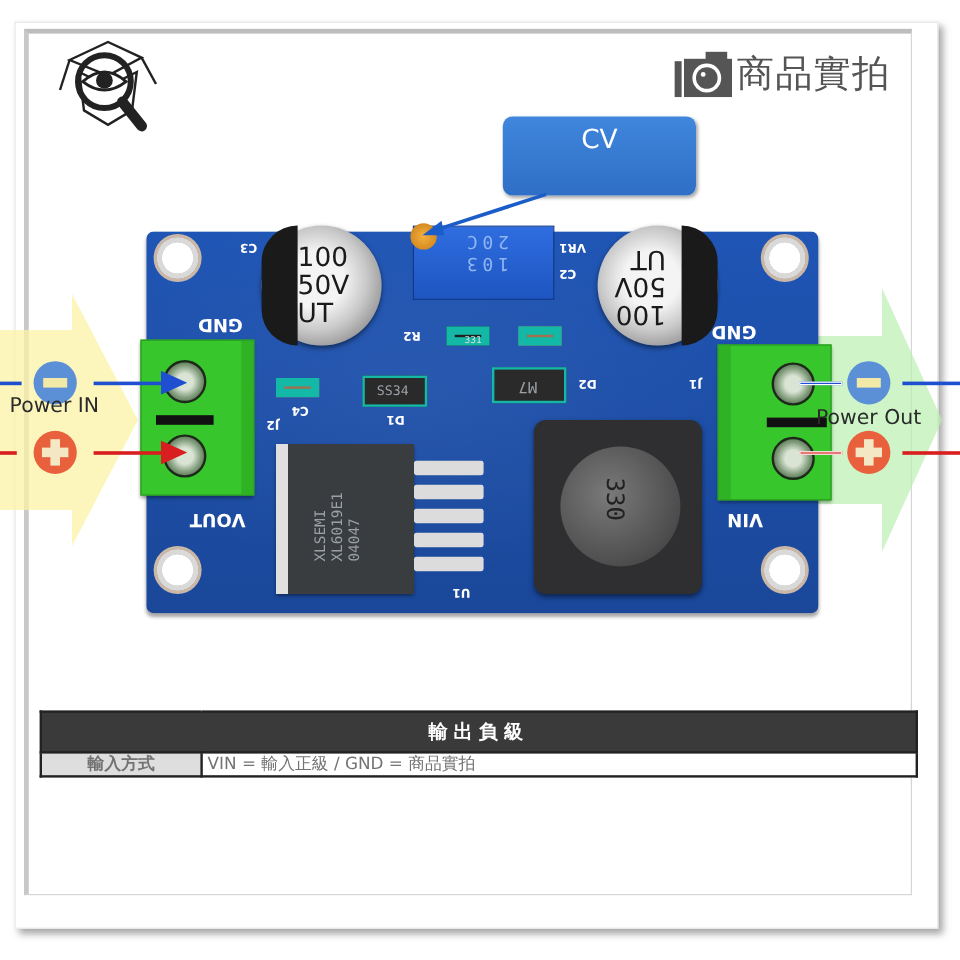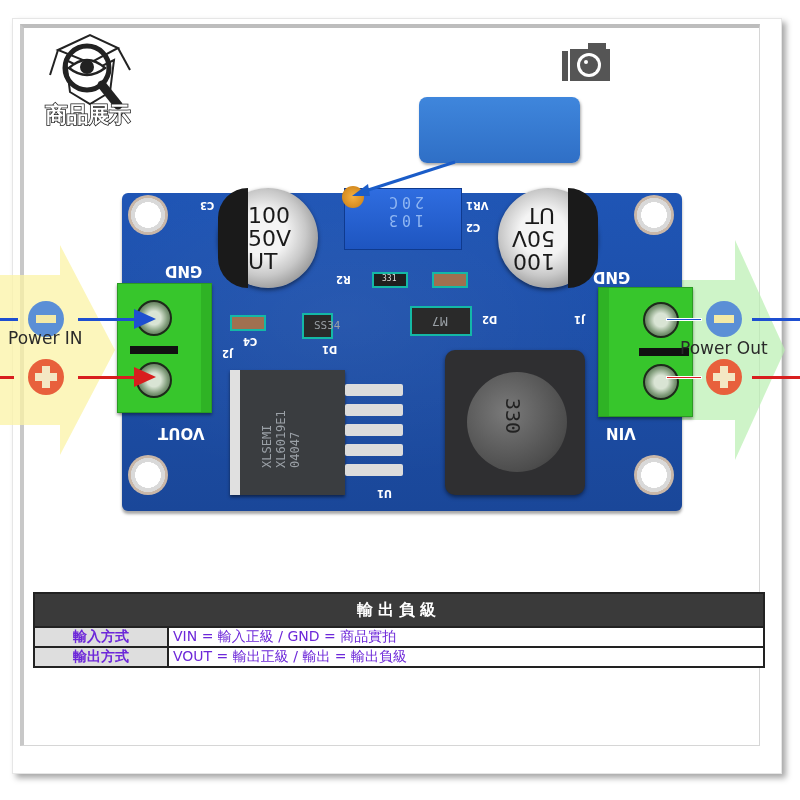--- a/index.html
+++ b/index.html
@@ -74,21 +74,21 @@
       position: absolute; width: 95px; height: 130px; background: #37c62c;
       border: 1px solid #2a9a22; box-shadow: inset -10px 0 0 #2fb325, 0 2px 3px rgba(0,0,0,0.4);
     }
     .screw {
       position: absolute; width: 36px; height: 36px; border-radius: 50%;
       background: radial-gradient(circle, #d9e4d4 0 30%, #7f9b79 60%, #2f3f2c 100%);
       border: 2px solid #1d2a1a;
     }
     .term-slot { position: absolute; height: 8px; background: #111; }
 
-    .smd { position: absolute; background: #2a2a2a; border: 2px solid #14b8a6; }
+    .smd { position: absolute; background: #2a2a2a; border: 7px solid #14b8a6; }
     .chip-label { position: absolute; color: #9aa0a6; font-family: "DejaVu Sans Mono", monospace; }
 
     .ic {
       position: absolute; left: 230px; top: 370px; width: 115px; height: 125px;
       background: #3a3d40; border-left: 10px solid #e0e0e0; box-shadow: 0 2px 3px rgba(0,0,0,0.5);
     }
     .ic-pin { position: absolute; left: 345px; width: 58px; height: 12px; background: #dcdcdc; border-radius: 2px; }
 
     .inductor {
       position: absolute; left: 445px; top: 350px; width: 140px; height: 145px;
@@ -124,21 +124,21 @@
 
     
     .ports-table {
       position: absolute; left: 33px; top: 592px; width: 732px; border-collapse: collapse;
       font-family: "DejaVu Sans", sans-serif;
     }
     .ports-table th {
       background: #3a3a3a; color: #fff; height: 34px; font-size: 16px; font-weight: bold; letter-spacing: 5px;
       border: 2px solid #222;
     }
-    .ports-table td { height: 18px; border: 2px solid #222; font-size: 14px; color: #6d28d9; }
+    .ports-table td { height: 18px; border: 2px solid #222; font-size: 14px; color: #737373; }
     .ports-table td.key {
       width: 134px; background: #dedede; text-align: center; font-weight: bold; font-size: 14px;
     }
     .ports-table td.val { background: #fff; padding-left: 4px; }
   </style>
 </head>
 <body>
 
 <div class="card"></div>
 <div class="inner-frame"></div>
@@ -147,32 +147,32 @@
   <svg width="115" height="80" viewBox="0 0 115 80">
     <polygon points="28,20 60,5 88,18 60,33" fill="#fff" stroke="#222" stroke-width="2"></polygon>
     <polygon points="36,30 60,42 84,30 80,62 60,74 40,62" fill="#fff" stroke="#222" stroke-width="2"></polygon>
     <line x1="28" y1="20" x2="20" y2="45" stroke="#222" stroke-width="2"></line>
     <line x1="88" y1="18" x2="100" y2="40" stroke="#222" stroke-width="2"></line>
     <circle cx="57" cy="38" r="22" fill="none" stroke="#222" stroke-width="5"></circle>
     <line x1="72" y1="55" x2="88" y2="75" stroke="#222" stroke-width="9" stroke-linecap="round"></line>
     <path d="M39,38 Q57,22 75,38 Q57,52 39,38 Z" fill="#fff" stroke="#222" stroke-width="2.5"></path>
     <circle cx="57" cy="37" r="7" fill="#222"></circle>
   </svg>
-  <div class="logo-text">商品展示</div>
 </div>
 
 <div class="photo-badge">
   <svg width="48" height="38" viewBox="0 0 48 38">
     <rect x="0" y="8" width="6" height="30" fill="#555"></rect>
     <rect x="8" y="6" width="40" height="32" fill="#555"></rect>
     <rect x="26" y="0" width="18" height="8" fill="#555"></rect>
     <circle cx="27" cy="22" r="12" fill="#fff"></circle>
     <circle cx="27" cy="22" r="9" fill="#555"></circle>
     <circle cx="24" cy="19" r="2" fill="#fff"></circle>
   </svg>
+  <span class="photo-badge-text">商品實拍</span>
 </div>
 
 <svg class="big-arrow" style="left:0;top:245px" width="120" height="210" viewBox="0 0 120 210">
   <polygon points="0,30 60,30 60,0 115,105 60,210 60,180 0,180" fill="#fbf3a6" opacity="0.75"></polygon>
 </svg>
 <svg class="big-arrow" style="left:680px;top:240px" width="110" height="220" viewBox="0 0 110 220">
   <polygon points="0,40 55,40 55,0 105,110 55,220 55,180 0,180" fill="#b9f0b0" opacity="0.7"></polygon>
 </svg>
 
 <div class="pcb"></div>
@@ -215,33 +215,34 @@
 
 <div class="trimpot">
   <div class="chip-label" style="left:40px;top:4px;color:#8fb6f2;font-size:15px;letter-spacing:4px;transform:rotate(180deg)">
     <div>103</div>
     <div>20C</div>
   </div>
 </div>
 <div class="trimpot-screw"></div>
 
 <div class="cv-callout">
+  <div class="cv-title">CV</div>
 </div>
 <svg style="position:absolute;left:350px;top:160px" width="110" height="40">
   <line x1="105" y1="2" x2="12" y2="32" stroke="#1a5cc8" stroke-width="3"></line>
   <polygon points="2,36 18,24 20,36" fill="#1a5cc8"></polygon>
 </svg>
 
 <div class="smd" style="left:372px;top:272px;width:36px;height:16px;background:#1f1f1f">
   <span class="chip-label" style="left:8px;top:0;font-size:8px;color:#ddd">331</span>
 </div>
 <div class="smd" style="left:432px;top:272px;width:36px;height:16px;background:#a07050"></div>
 <div class="smd" style="left:230px;top:315px;width:36px;height:16px;background:#a07050"></div>
 
-<div class="smd" style="left:302px;top:313px;width:31px;height:26px;border-width:2px">
+<div class="smd" style="left:302px;top:313px;width:54px;height:26px;border-width:2px">
   <span class="chip-label" style="left:10px;top:4px;font-size:11px">SS34</span>
 </div>
 <div class="smd" style="left:410px;top:306px;width:62px;height:30px;border-width:2px">
   <span class="chip-label" style="left:20px;top:6px;font-size:13px;transform:rotate(180deg)">M7</span>
 </div>
 
 <div class="ic">
   <div class="chip-label" style="left:20px;top:98px;font-size:12px;line-height:14px;transform:rotate(-90deg);transform-origin:left top;white-space:nowrap">
     <div>XLSEMI</div>
     <div>XL6019E1</div>
@@ -296,18 +297,14 @@
   <thead>
     <tr>
       <th colspan="2">輸出負級</th>
     </tr>
   </thead>
   <tbody>
     <tr>
       <td class="key">輸入方式</td>
       <td class="val">VIN =  輸入正級  /  GND = 商品實拍</td>
     </tr>
-    <tr>
-      <td class="key">輸出方式</td>
-      <td class="val">VOUT =  輸出正級  /  輸出 = 輸出負級</td>
-    </tr>
   </tbody>
 </table>
 
 </body></html>

